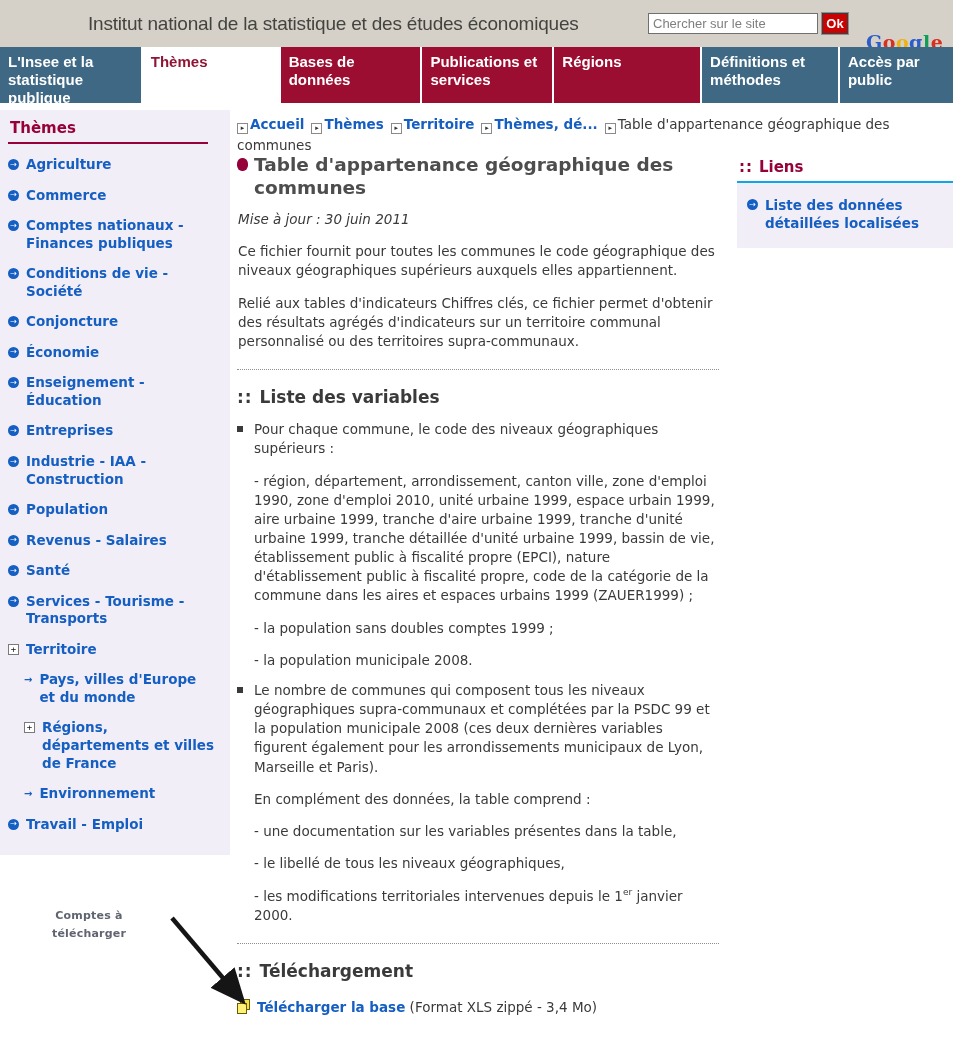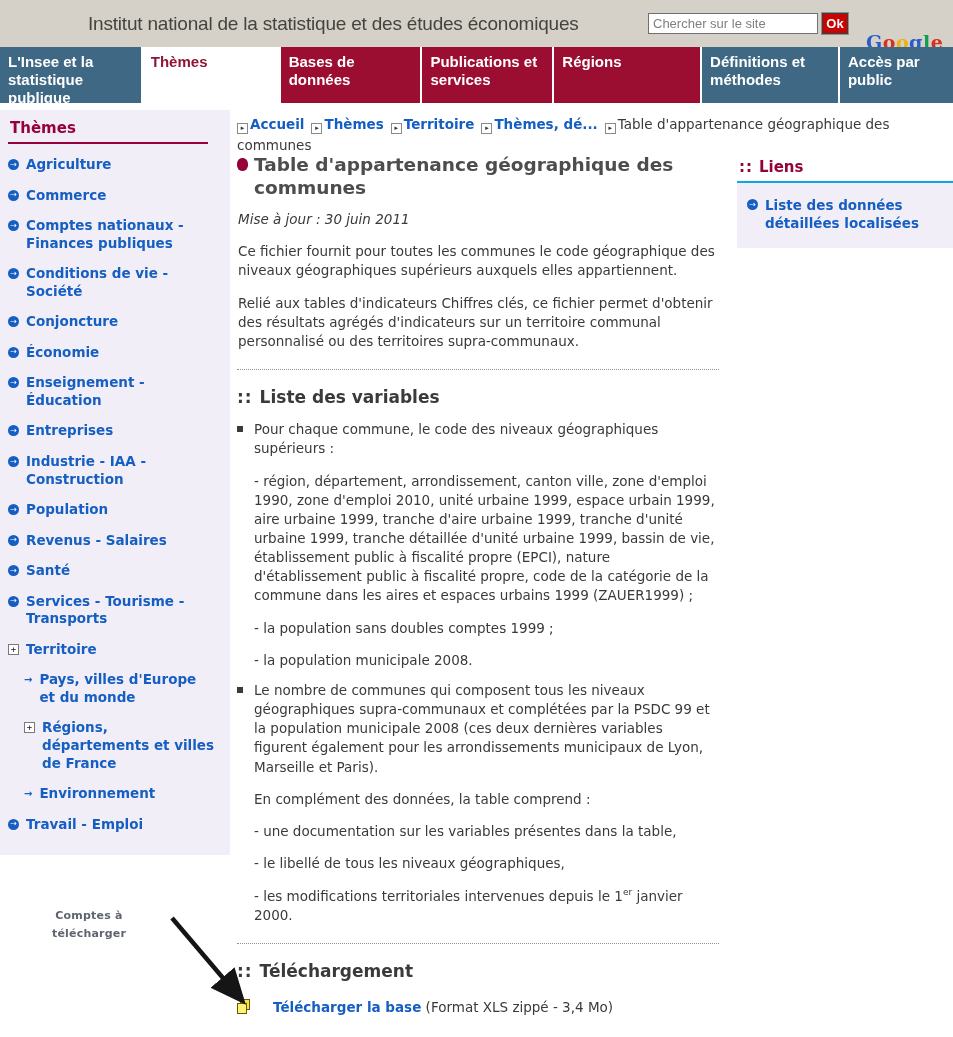--- a/index.html
+++ b/index.html
@@ -79,21 +79,21 @@
   .para { margin:13px 0 0 1px; }
   .divider { border:none; border-top:1px dotted #8f8f8f; margin:18px 0 0 0; height:0; }
   .section-heading { margin:15px 0 0 0; font-size:17px; font-weight:bold; color:#3A3A3A; }
   .section-heading .hx { margin-right:7px; letter-spacing:1px; }
   .links-heading .hx { margin-right:6px; letter-spacing:1px; }
   .bullet-item { display:flex; gap:11px; margin-top:11px; }
   .sq { flex:none; width:6px; height:6px; background:#3a3a3a; margin-top:6px; }
   .bullet-content p { margin:0; }
   .bullet-content p + p { margin-top:13px; }
   sup { font-size:9px; }
-  .download-row { margin-top:15px; display:flex; align-items:flex-start; gap:22px; }
+  .download-row { margin-top:15px; display:flex; align-items:flex-start; gap:6px; }
   .dl-icon { flex:none; margin-top:1px; }
   .dl-link { color:#155EC2; font-weight:bold; cursor:pointer; }
 
   
   .links { position:absolute; left:737px; top:158px; width:216px; }
   .links-heading { color:#97013A; font-weight:bold; font-size:15px; padding:0 0 5px 2px; border-bottom:2px solid #0ea5e9; }
   .links-body { background:#F2EEF7; padding:13px 8px 16px 10px; display:flex; gap:7px; }
   .links-body .lbl { color:#155EC2; font-weight:bold; font-size:13.5px; line-height:1.35; cursor:pointer; }
 
   

